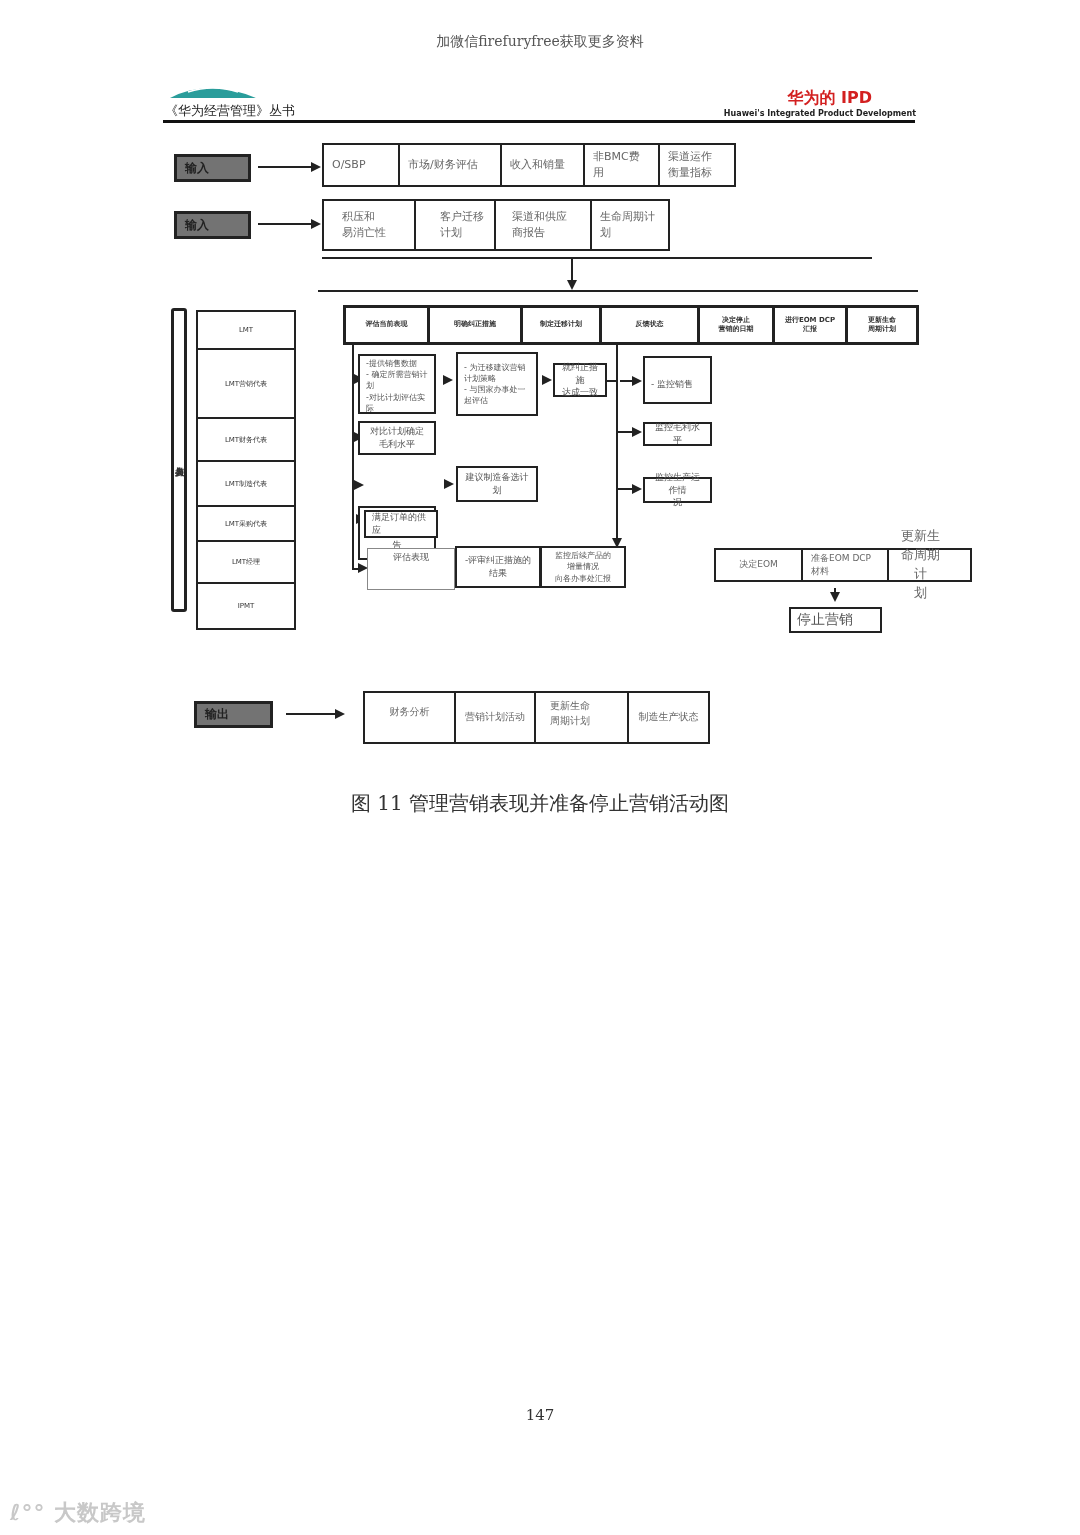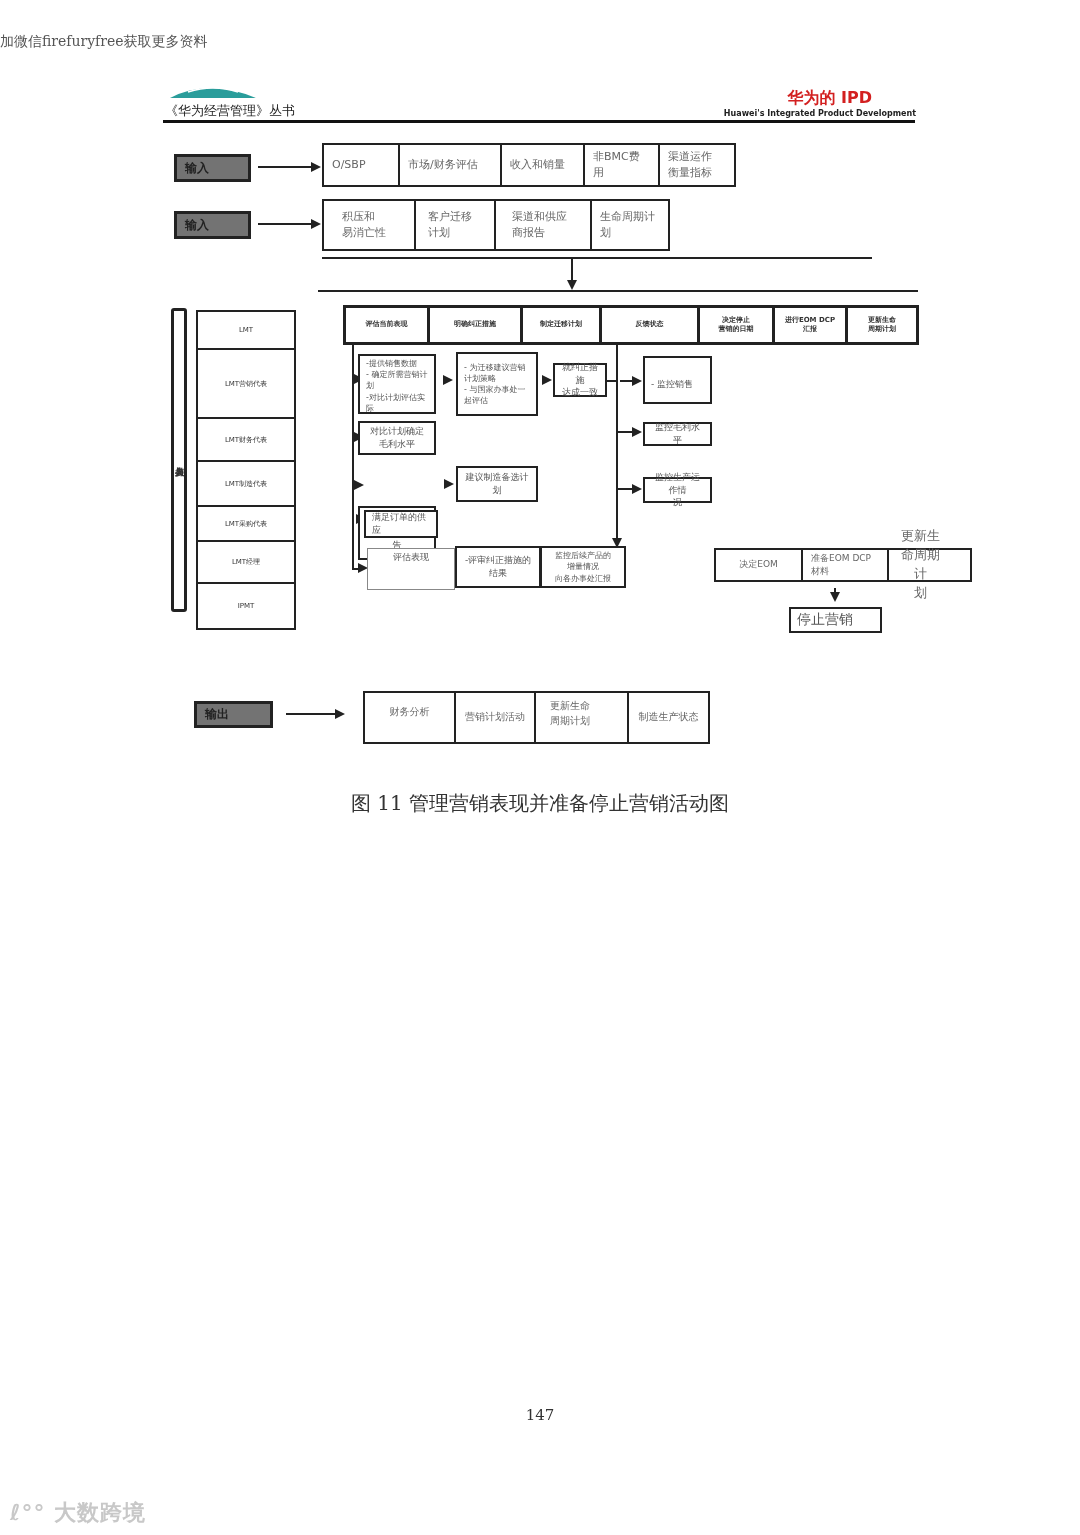--- a/index.html
+++ b/index.html
@@ -1,19 +1,19 @@
 <!DOCTYPE html>
 <html><head>
 <meta charset="utf-8">
 <style>
   html, body { margin:0; padding:0; background:#ffffff; }
   body { width:1080px; height:1535px; position:relative; overflow:hidden;
          font-family:"DejaVu Serif", serif; color:#222; }
   .abs { position:absolute; }
-  .watermark-top { left:0; width:1080px; top:33px; text-align:left; font-size:14px; color:#555; }
+  .watermark-top { left:0; width:1080px; top:33px; text-align:center; font-size:14px; color:#555; }
   .series-logo { left:168px; top:80px; }
   .series-title { left:165px; top:102px; font-size:13px; font-family:"DejaVu Sans", sans-serif; color:#222; }
   .brand-title { right:208px; top:88px; font-size:16px; font-weight:bold; color:#d32020; font-family:"DejaVu Sans", sans-serif; }
   .brand-sub { right:164px; top:109px; font-size:8px; font-weight:bold; color:#222; font-family:"DejaVu Sans", sans-serif; }
   .header-rule { left:163px; top:120px; width:752px; height:3px; background:#111; }
   .box { position:absolute; border:2px solid #222; background:#fff; box-sizing:border-box;
          font-size:10px; color:#555; display:flex; align-items:center; padding:2px 6px; line-height:1.4;
          font-family:"DejaVu Sans", sans-serif; }
   .box.center { justify-content:center; text-align:center; }
   .label-box { position:absolute; border:3px solid #222; box-sizing:border-box; font-size:12px; font-weight:bold;
@@ -66,21 +66,21 @@
   <div class="cell" style="width:74px;white-space:pre-line;">渠道运作
 衡量指标</div>
 </div>
 
 <div class="label-box" style="left:174px;top:211px;width:77px;height:28px;">输入</div>
 <div class="hline" style="left:258px;top:223px;width:54px;"></div>
 <div class="arrow-r" style="left:311px;top:219px;"></div>
 <div class="row" style="left:322px;top:199px;width:348px;height:52px;">
   <div class="cell" style="width:92px;padding-left:18px;white-space:pre-line;">积压和
 易消亡性</div>
-  <div class="cell" style="width:80px;padding-left:12px;white-space:pre-line;">客户迁移
+  <div class="cell" style="width:80px;padding-left:24px;white-space:pre-line;">客户迁移
 计划</div>
   <div class="cell" style="width:96px;padding-left:16px;white-space:pre-line;">渠道和供应
 商报告</div>
   <div class="cell" style="width:76px;white-space:pre-line;">生命周期计
 划</div>
 </div>
 
 <div class="hline" style="left:322px;top:257px;width:550px;"></div>
 <div class="vline" style="left:571px;top:257px;height:24px;"></div>
 <div class="arrow-d" style="left:567px;top:280px;"></div>

